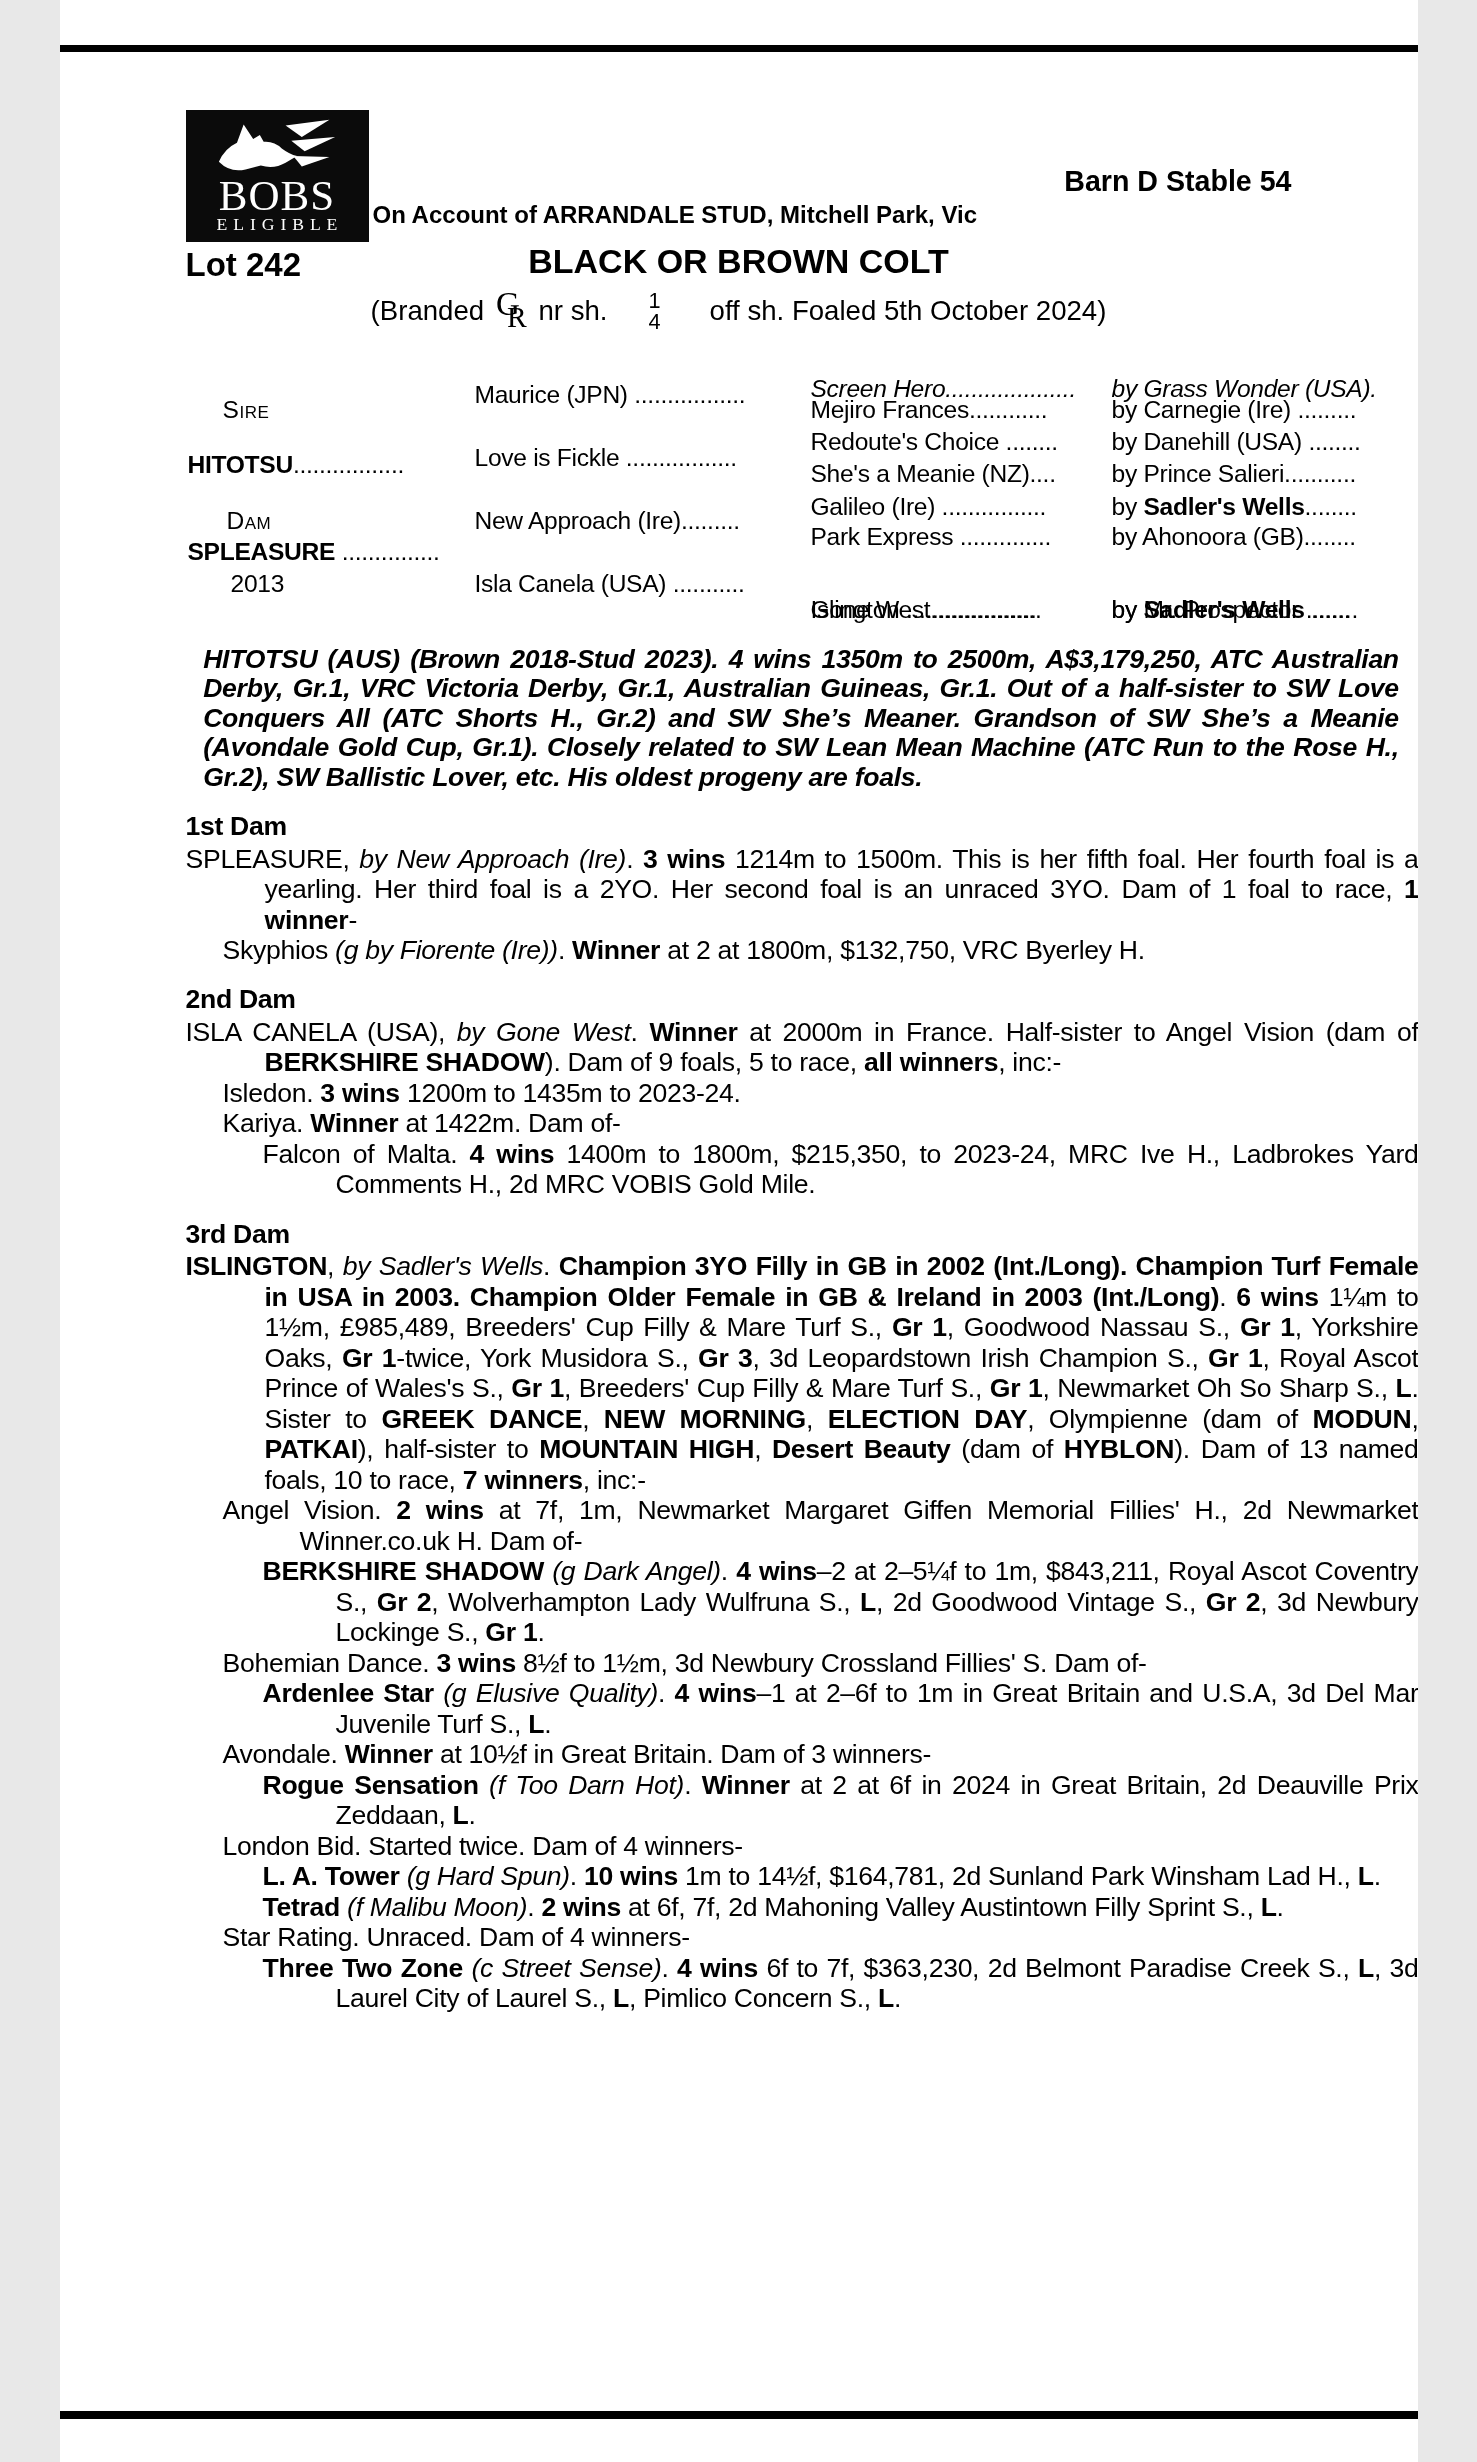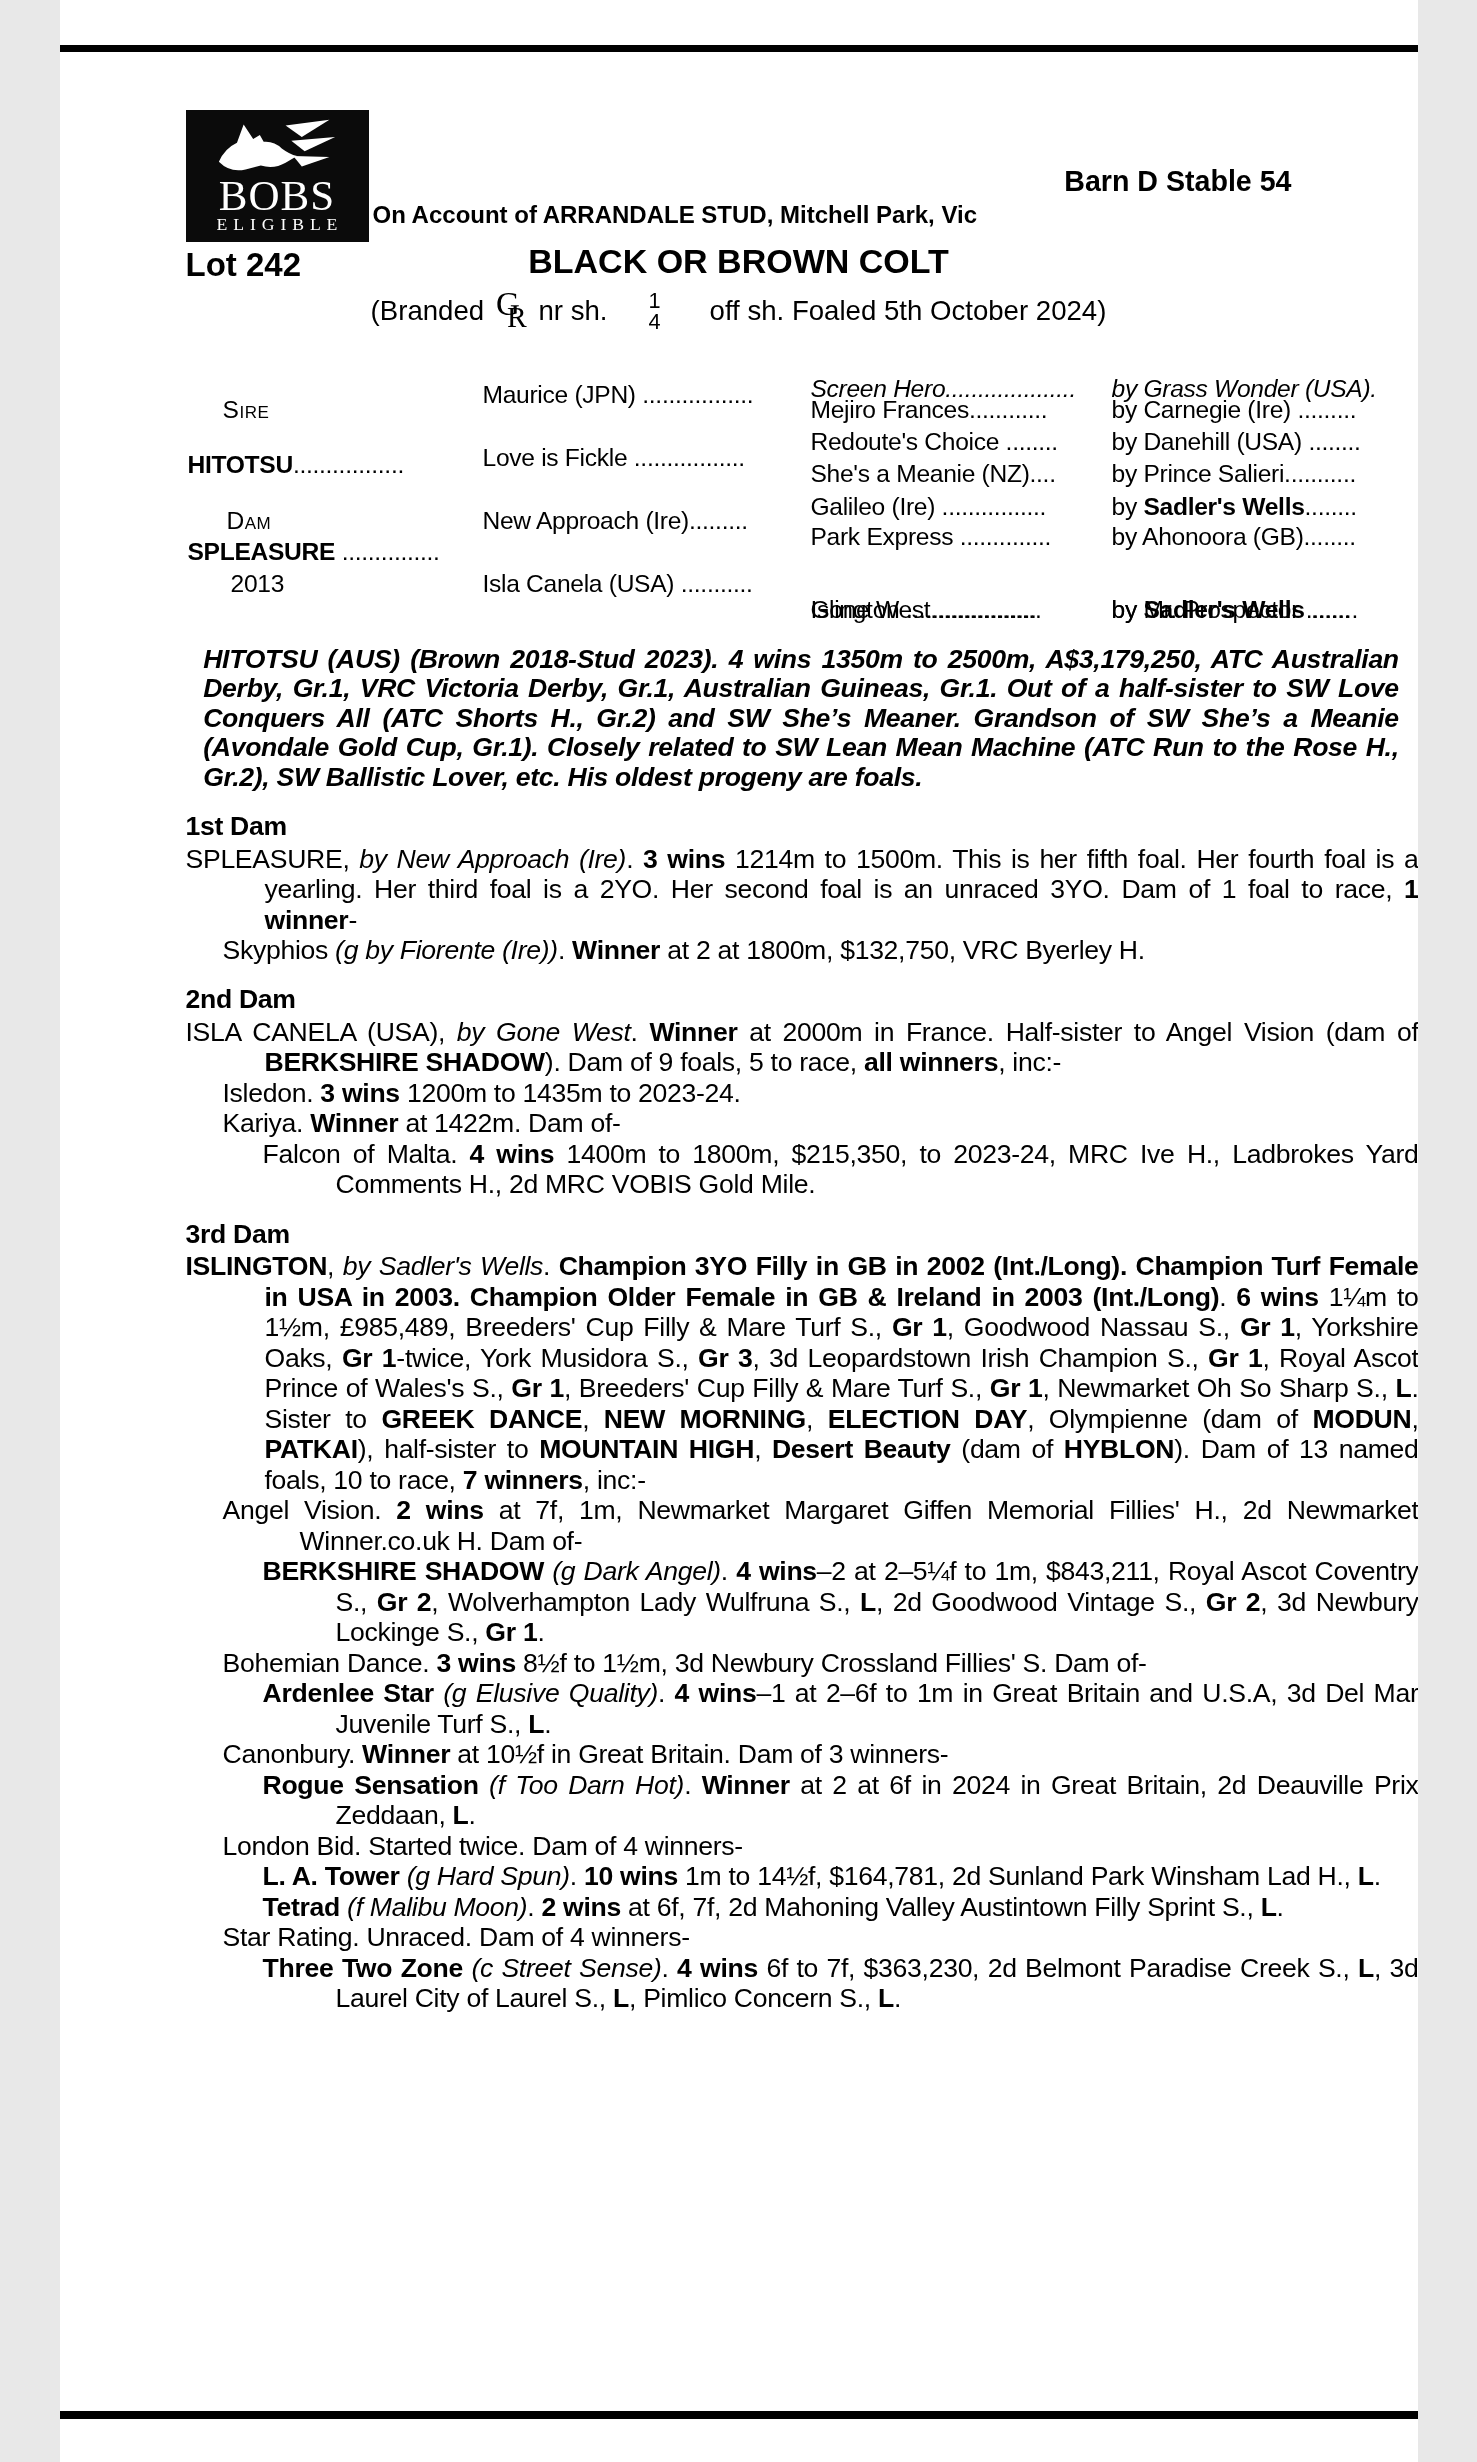--- a/index.html
+++ b/index.html
@@ -35,21 +35,21 @@
   .ped .cell{position:absolute;white-space:nowrap;overflow:hidden;}
   .sc{font-variant:small-caps;letter-spacing:0.5px;}
   .b{font-weight:bold;}
   .i{font-style:italic;}
   .bi{font-weight:bold;font-style:italic;}
   .sire-label{left:37px;top:35px;}
   .sire-name{left:2px;top:66px;width:296px;margin-top:24px;}
   .dam-label{left:41px;top:146px;}
   .dam-name{left:2px;top:177px;width:296px;}
   .dam-year{left:45px;top:209px;}
-  .g2{left:297px;width:305px;}
+  .g2{left:289px;width:305px;}
   .g2-0{top:19.7px;} .g2-1{top:83px;} .g2-2{top:146px;} .g2-3{top:209px;}
   .g3row{position:absolute;left:625px;width:609px;display:flex;white-space:nowrap;}
   .g3name{width:301px;overflow:hidden;flex:none;}
   .g3by{flex:1;overflow:hidden;}
 
   
   .sire-para{margin:26.6px 19.7px 0 17.7px;font-size:26.6px;line-height:29.6px;font-weight:bold;
              font-style:italic;text-align:justify;}
 
   
@@ -154,21 +154,21 @@
         <div class="para p0"><span>ISLA CANELA (USA), </span><span class="i">by Gone West</span><span>. </span><span class="b">Winner</span><span> at 2000m in France. Half-sister to Angel Vision (dam of </span><span class="b">BERKSHIRE SHADOW</span><span>). Dam of 9 foals, 5 to race, </span><span class="b">all winners</span><span>, inc:-</span></div>
         <div class="para p1"><span>Isledon. </span><span class="b">3 wins</span><span> 1200m to 1435m to 2023-24.</span></div>
         <div class="para p1"><span>Kariya. </span><span class="b">Winner</span><span> at 1422m. Dam of-</span></div>
         <div class="para p2"><span>Falcon of Malta. </span><span class="b">4 wins</span><span> 1400m to 1800m, $215,350, to 2023-24, MRC Ive H., Ladbrokes Yard Comments H., 2d MRC VOBIS Gold Mile.</span></div>
         <div class="dam-heading">3rd Dam</div>
         <div class="para p0"><span class="b">ISLINGTON</span><span>, </span><span class="i">by Sadler's Wells</span><span>. </span><span class="b">Champion 3YO Filly in GB in 2002 (Int./Long). Champion Turf Female in USA in 2003. Champion Older Female in GB &amp; Ireland in 2003 (Int./Long)</span><span>. </span><span class="b">6 wins</span><span> 1¼m to 1½m, £985,489, Breeders' Cup Filly &amp; Mare Turf S., </span><span class="b">Gr 1</span><span>, Goodwood Nassau S., </span><span class="b">Gr 1</span><span>, Yorkshire Oaks, </span><span class="b">Gr 1</span><span>-twice, York Musidora S., </span><span class="b">Gr 3</span><span>, 3d Leopardstown Irish Champion S., </span><span class="b">Gr 1</span><span>, Royal Ascot Prince of Wales's S., </span><span class="b">Gr 1</span><span>, Breeders' Cup Filly &amp; Mare Turf S., </span><span class="b">Gr 1</span><span>, Newmarket Oh So Sharp S., </span><span class="b">L</span><span>. Sister to </span><span class="b">GREEK DANCE</span><span>, </span><span class="b">NEW MORNING</span><span>, </span><span class="b">ELECTION DAY</span><span>, Olympienne (dam of </span><span class="b">MODUN</span><span>, </span><span class="b">PATKAI</span><span>), half-sister to </span><span class="b">MOUNTAIN HIGH</span><span>, </span><span class="b">Desert Beauty</span><span> (dam of </span><span class="b">HYBLON</span><span>). Dam of 13 named foals, 10 to race, </span><span class="b">7 winners</span><span>, inc:-</span></div>
         <div class="para p1"><span>Angel Vision. </span><span class="b">2 wins</span><span> at 7f, 1m, Newmarket Margaret Giffen Memorial Fillies' H., 2d Newmarket Winner.co.uk H. Dam of-</span></div>
         <div class="para p2"><span class="b">BERKSHIRE SHADOW </span><span class="i">(g Dark Angel)</span><span>. </span><span class="b">4 wins</span><span>–2 at 2–5¼f to 1m, $843,211, Royal Ascot Coventry S., </span><span class="b">Gr 2</span><span>, Wolverhampton Lady Wulfruna S., </span><span class="b">L</span><span>, 2d Goodwood Vintage S., </span><span class="b">Gr 2</span><span>, 3d Newbury Lockinge S., </span><span class="b">Gr 1</span><span>.</span></div>
         <div class="para p1"><span>Bohemian Dance. </span><span class="b">3 wins</span><span> 8½f to 1½m, 3d Newbury Crossland Fillies' S. Dam of-</span></div>
         <div class="para p2"><span class="b">Ardenlee Star </span><span class="i">(g Elusive Quality)</span><span>. </span><span class="b">4 wins</span><span>–1 at 2–6f to 1m in Great Britain and U.S.A, 3d Del Mar Juvenile Turf S., </span><span class="b">L</span><span>.</span></div>
-        <div class="para p1"><span>Canonbury. </span><span class="b">Winner</span><span> at 10½f in Great Britain. Dam of 3 winners-</span></div>
+        <div class="para p1"><span>Avondale. </span><span class="b">Winner</span><span> at 10½f in Great Britain. Dam of 3 winners-</span></div>
         <div class="para p2"><span class="b">Rogue Sensation </span><span class="i">(f Too Darn Hot)</span><span>. </span><span class="b">Winner</span><span> at 2 at 6f in 2024 in Great Britain, 2d Deauville Prix Zeddaan, </span><span class="b">L</span><span>.</span></div>
         <div class="para p1"><span>London Bid. Started twice. Dam of 4 winners-</span></div>
         <div class="para p2"><span class="b">L. A. Tower </span><span class="i">(g Hard Spun)</span><span>. </span><span class="b">10 wins</span><span> 1m to 14½f, $164,781, 2d Sunland Park Winsham Lad H., </span><span class="b">L</span><span>.</span></div>
         <div class="para p2"><span class="b">Tetrad </span><span class="i">(f Malibu Moon)</span><span>. </span><span class="b">2 wins</span><span> at 6f, 7f, 2d Mahoning Valley Austintown Filly Sprint S., </span><span class="b">L</span><span>.</span></div>
         <div class="para p1"><span>Star Rating. Unraced. Dam of 4 winners-</span></div>
         <div class="para p2"><span class="b">Three Two Zone </span><span class="i">(c Street Sense)</span><span>. </span><span class="b">4 wins</span><span> 6f to 7f, $363,230, 2d Belmont Paradise Creek S., </span><span class="b">L</span><span>, 3d Laurel City of Laurel S., </span><span class="b">L</span><span>, Pimlico Concern S., </span><span class="b">L</span><span>.</span></div>
       </div>
 
   </div>
 

